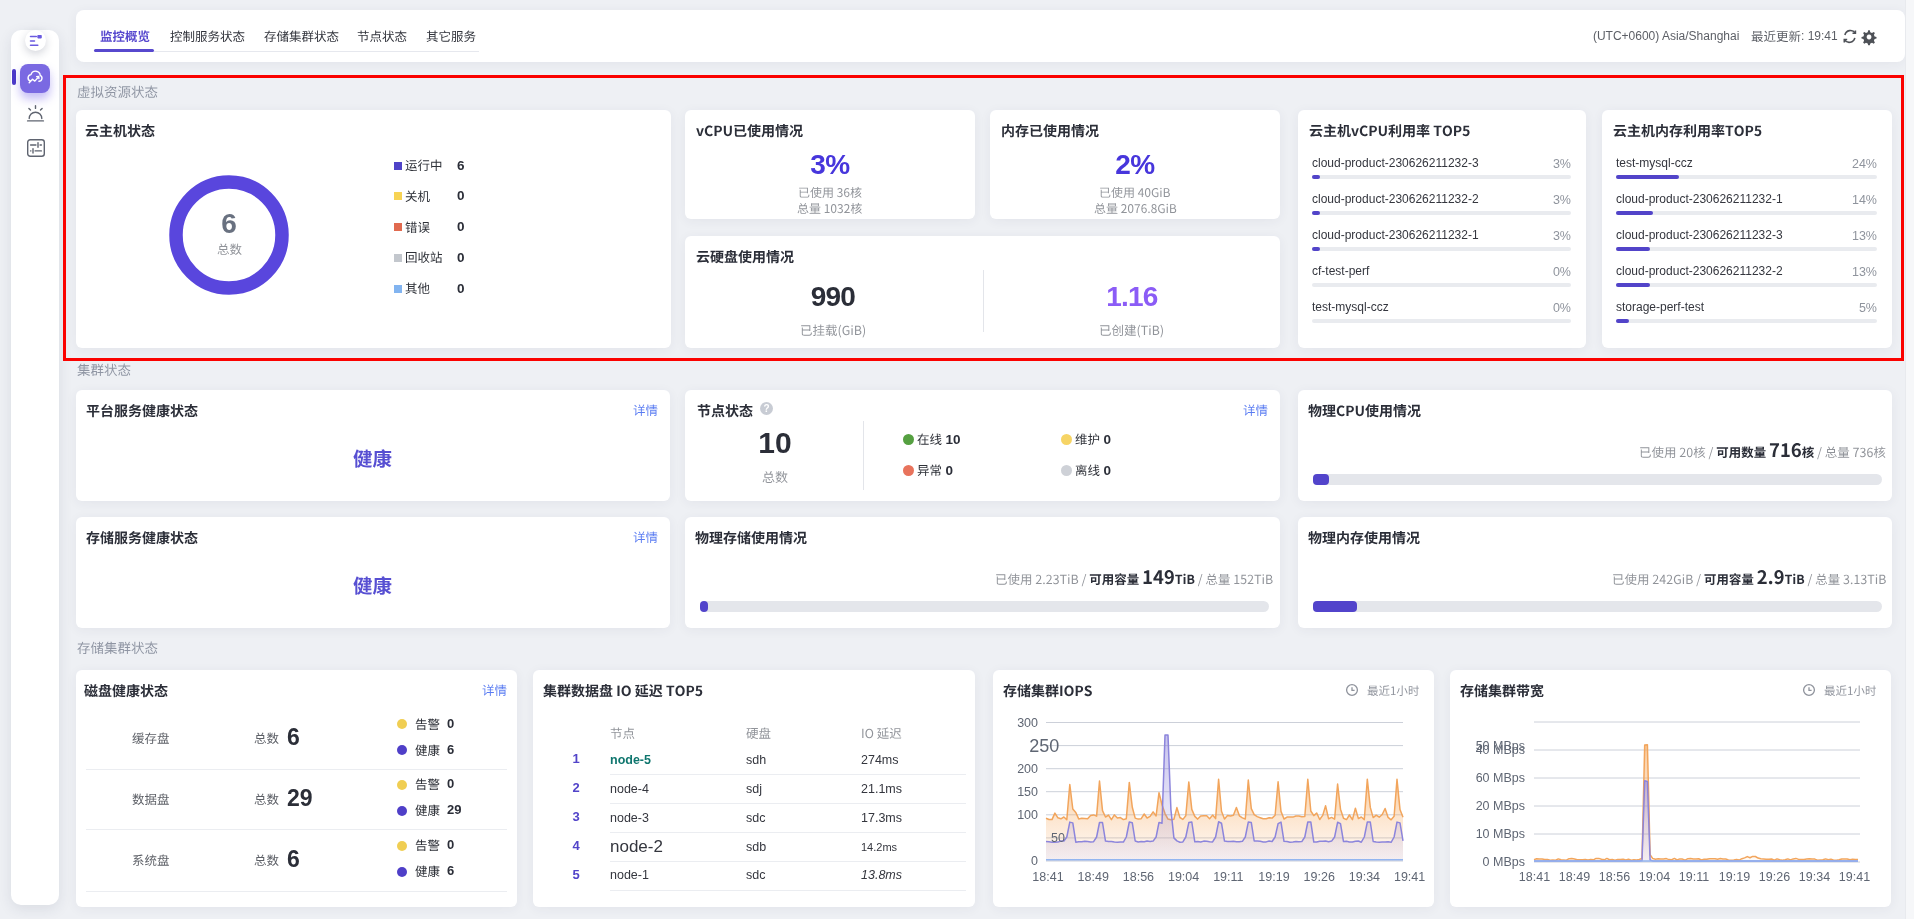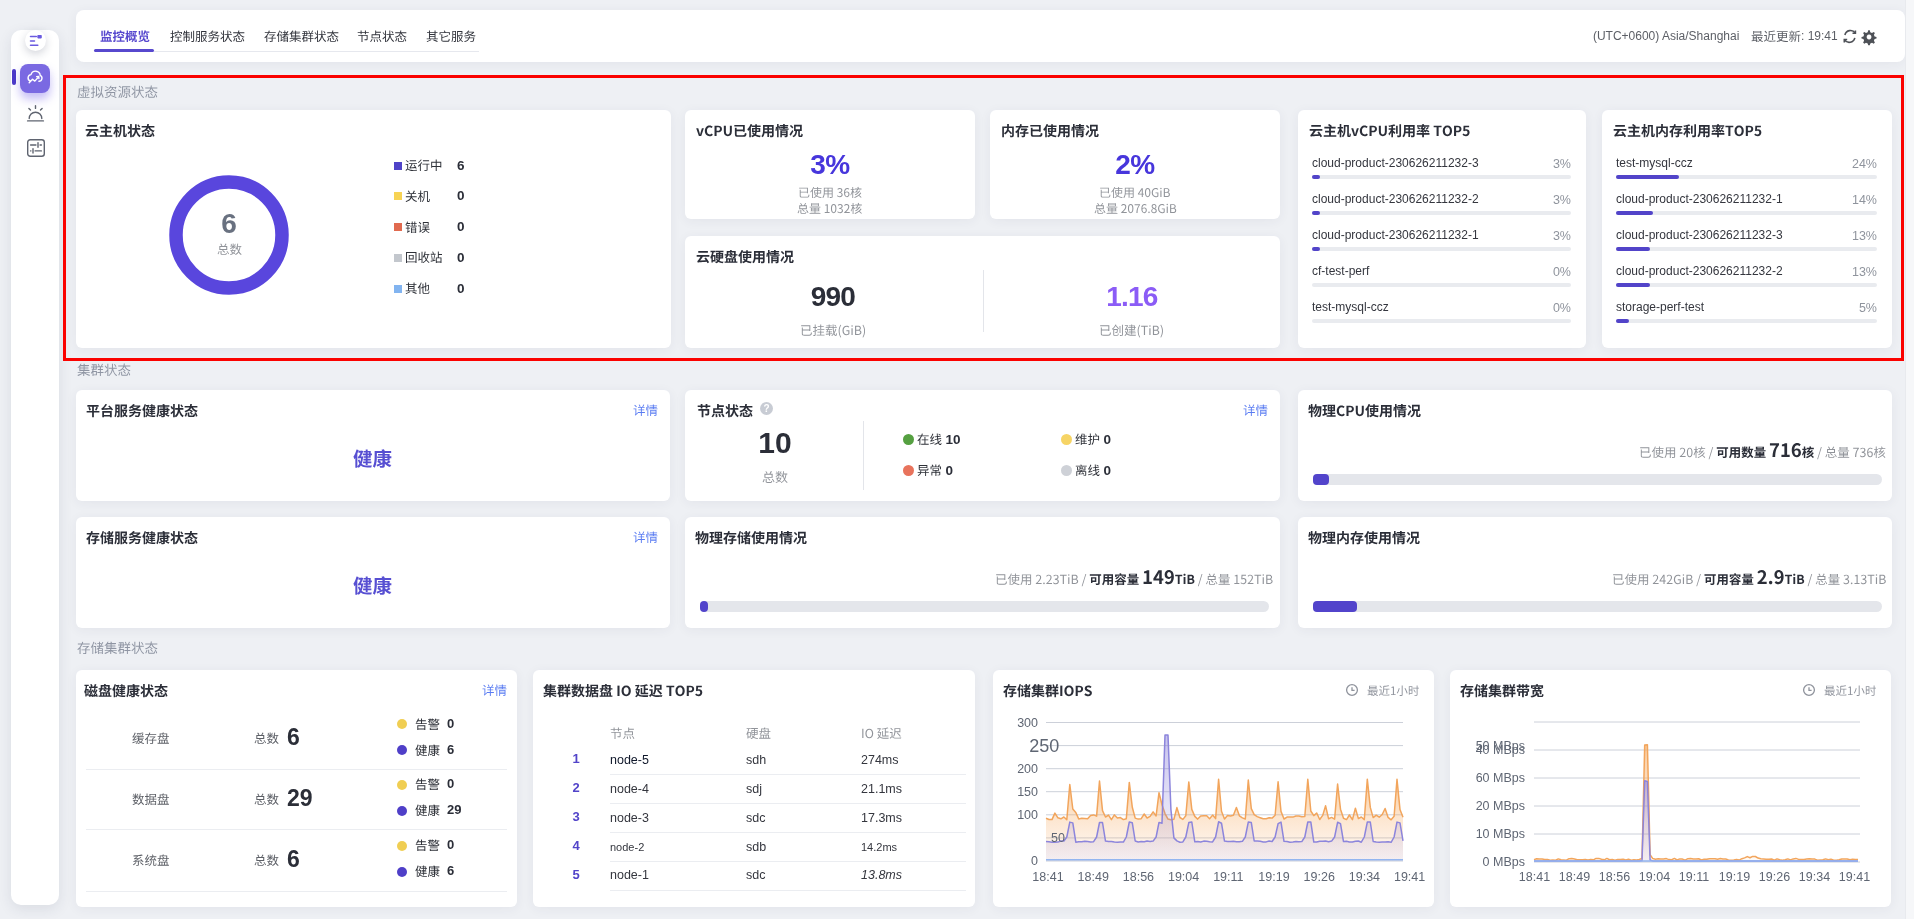--- a/index.html
+++ b/index.html
@@ -968,36 +968,36 @@
   </svg>
 <svg class="t" style="left:861px;top:738px">
     <g transform="translate(0,0) scale(0.01250,-0.01250)" fill="#909399">
       <use href="#r0049" x="0"></use>
       <use href="#r004f" x="293"></use>
       <use href="#r5ef6" x="1259"></use>
       <use href="#r8fdf" x="2259"></use>
     </g>
   </svg>
 <div class="lt" style="left:572.39px;top:751.34px;font-size:13px;font-weight:700;color:#5244c9;line-height:16.9px;">1</div>
-<div class="lt" style="left:610px;top:751.84px;font-size:12.5px;font-weight:400;color:#0f172a;line-height:16.25px;">node-5</div>
+<div class="lt" style="left:610px;top:751.84px;font-size:12.5px;font-weight:700;color:#0f766e;line-height:16.25px;">node-5</div>
 <div class="lt" style="left:746px;top:751.84px;font-size:12.5px;font-weight:400;color:#34363e;line-height:16.25px;">sdh</div>
 <div class="lt" style="left:861px;top:751.84px;font-size:12.5px;font-weight:400;color:#34363e;line-height:16.25px;">274ms</div>
 <div style="position:absolute;left:610px;top:774.4px;width:356px;height:1px;background:#ebedf1"></div>
 <div class="lt" style="left:572.39px;top:780.24px;font-size:13px;font-weight:700;color:#5244c9;line-height:16.9px;">2</div>
 <div class="lt" style="left:610px;top:780.74px;font-size:12.5px;font-weight:400;color:#34363e;line-height:16.25px;">node-4</div>
 <div class="lt" style="left:746px;top:780.74px;font-size:12.5px;font-weight:400;color:#34363e;line-height:16.25px;">sdj</div>
 <div class="lt" style="left:861px;top:780.74px;font-size:12.5px;font-weight:400;color:#34363e;line-height:16.25px;">21.1ms</div>
 <div style="position:absolute;left:610px;top:803.3px;width:356px;height:1px;background:#ebedf1"></div>
 <div class="lt" style="left:572.39px;top:809.14px;font-size:13px;font-weight:700;color:#5244c9;line-height:16.9px;">3</div>
 <div class="lt" style="left:610px;top:809.64px;font-size:12.5px;font-weight:400;color:#34363e;line-height:16.25px;">node-3</div>
 <div class="lt" style="left:746px;top:809.64px;font-size:12.5px;font-weight:400;color:#34363e;line-height:16.25px;">sdc</div>
 <div class="lt" style="left:861px;top:809.64px;font-size:12.5px;font-weight:400;color:#34363e;line-height:16.25px;">17.3ms</div>
 <div style="position:absolute;left:610px;top:832.2px;width:356px;height:1px;background:#ebedf1"></div>
 <div class="lt" style="left:572.39px;top:838.04px;font-size:13px;font-weight:700;color:#5244c9;line-height:16.9px;">4</div>
-<div class="lt" style="left:610px;top:838.54px;font-size:11px;font-weight:400;color:#34363e;line-height:16.25px;">node-2</div>
+<div class="lt" style="left:610px;top:838.54px;font-size:17px;font-weight:400;color:#34363e;line-height:16.25px;">node-2</div>
 <div class="lt" style="left:746px;top:838.54px;font-size:12.5px;font-weight:400;color:#34363e;line-height:16.25px;">sdb</div>
 <div class="lt" style="left:861px;top:838.54px;font-size:11px;font-weight:400;color:#34363e;line-height:16.25px;">14.2ms</div>
 <div style="position:absolute;left:610px;top:861.1px;width:356px;height:1px;background:#ebedf1"></div>
 <div class="lt" style="left:572.39px;top:866.94px;font-size:13px;font-weight:700;color:#5244c9;line-height:16.9px;">5</div>
 <div class="lt" style="left:610px;top:867.44px;font-size:12.5px;font-weight:400;color:#34363e;line-height:16.25px;">node-1</div>
 <div class="lt" style="left:746px;top:867.44px;font-size:12.5px;font-weight:400;color:#34363e;line-height:16.25px;">sdc</div>
 <div class="lt" style="left:861px;top:867.44px;font-size:12.5px;font-weight:400;color:#34363e;line-height:16.25px;font-style:italic;">13.8ms</div>
 <div style="position:absolute;left:610px;top:890px;width:356px;height:1px;background:#ebedf1"></div>
 <svg class="t" style="left:1003px;top:696px">
     <g transform="translate(0,0) scale(0.01400,-0.01400)" fill="#2b2e38">

